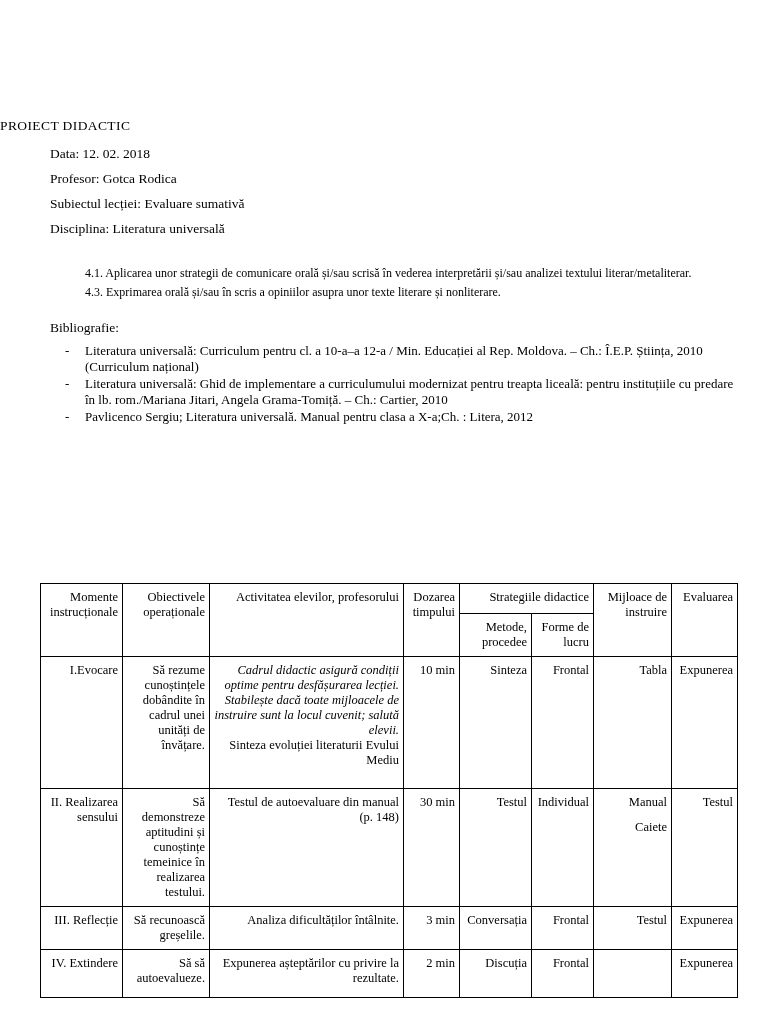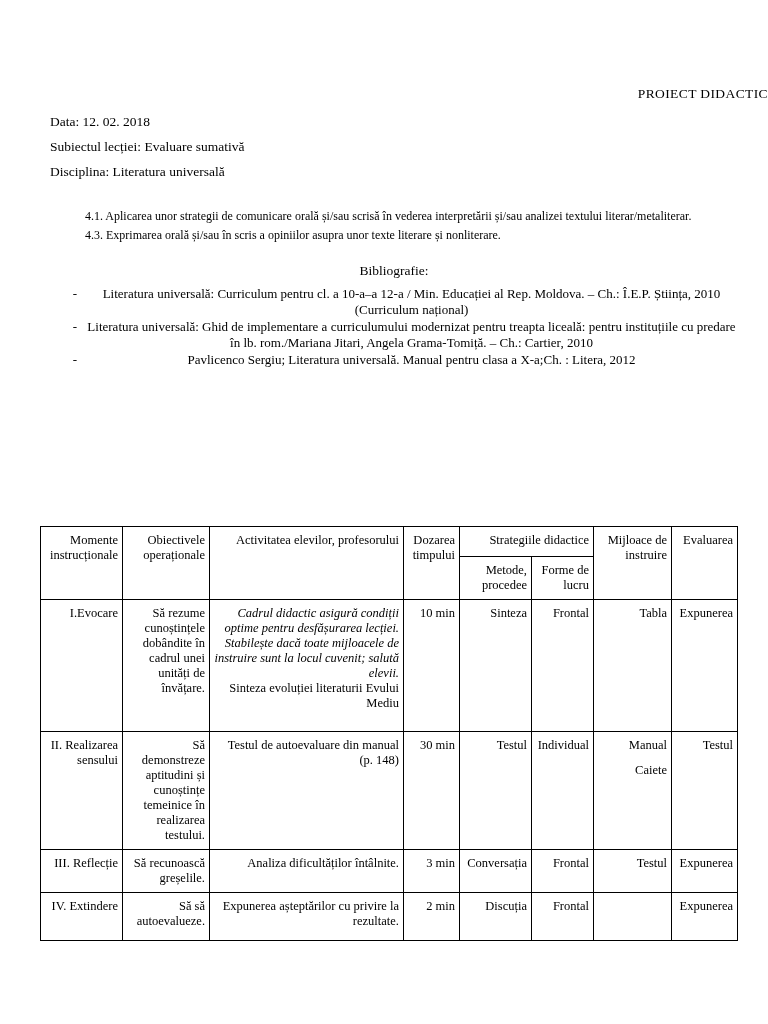--- a/index.html
+++ b/index.html
@@ -6,35 +6,35 @@
   .page {
     position: relative;
     width: 768px;
     height: 1024px;
     background: #ffffff;
     color: #000000;
     font-family: "Liberation Serif", serif;
     overflow: hidden;
   }
   .title {
-    padding-top: 86px;
-    text-align: right;
+    padding-top: 118px;
+    text-align: left;
     font-size: 13.5px;
     letter-spacing: 0.4px;
   }
   .meta { margin: 12px 30px 0 50px; }
   .meta p { margin: 0 0 9px 0; font-size: 13.5px; line-height: 16px; }
 
   .section-heading { margin: 0; font-size: 13.5px; line-height: 16px; }
 
   .sub-section { margin: 28px 30px 0 50px; }
   .sub-items { margin-top: 5px; padding-left: 35px; }
   .sub-items p { margin: 0 0 3px 0; font-size: 12px; line-height: 16px; }
 
-  .bib-section { margin: 20px 30px 12px 50px; text-align: center; }
+  .bib-section { margin: 20px 30px 12px 50px; }
   .bib-items { margin-top: 7px; padding-left: 15px; }
   .bib-item { display: flex; margin: 0 0 2px 0; font-size: 13px; line-height: 15.5px; }
   .bib-bullet { flex: 0 0 20px; }
   .bib-text { flex: 1; }
 
   table.lesson {
     margin: 158px 0 0 40px;
     border-collapse: collapse;
     width: 697px;
     table-layout: fixed;
@@ -64,20 +64,21 @@
 </style>
 </head>
 <body>
 
 <div class="page">
 
   <div class="title">PROIECT DIDACTIC</div>
 
   <div class="meta">
     <p>Data: 12. 02. 2018</p>
+    <p>Profesor: Gotca Rodica</p>
     <p>Subiectul lecției: Evaluare sumativă</p>
     <p>Disciplina: Literatura universală</p>
   </div>
 
   <div class="sub-section">
     <div class="sub-items">
       <p>4.1. Aplicarea unor strategii de comunicare orală și/sau scrisă în vederea interpretării și/sau analizei textului literar/metaliterar.</p>
       <p>4.3. Exprimarea orală și/sau în scris a opiniilor asupra unor texte literare și nonliterare.</p>
     </div>
   </div>

